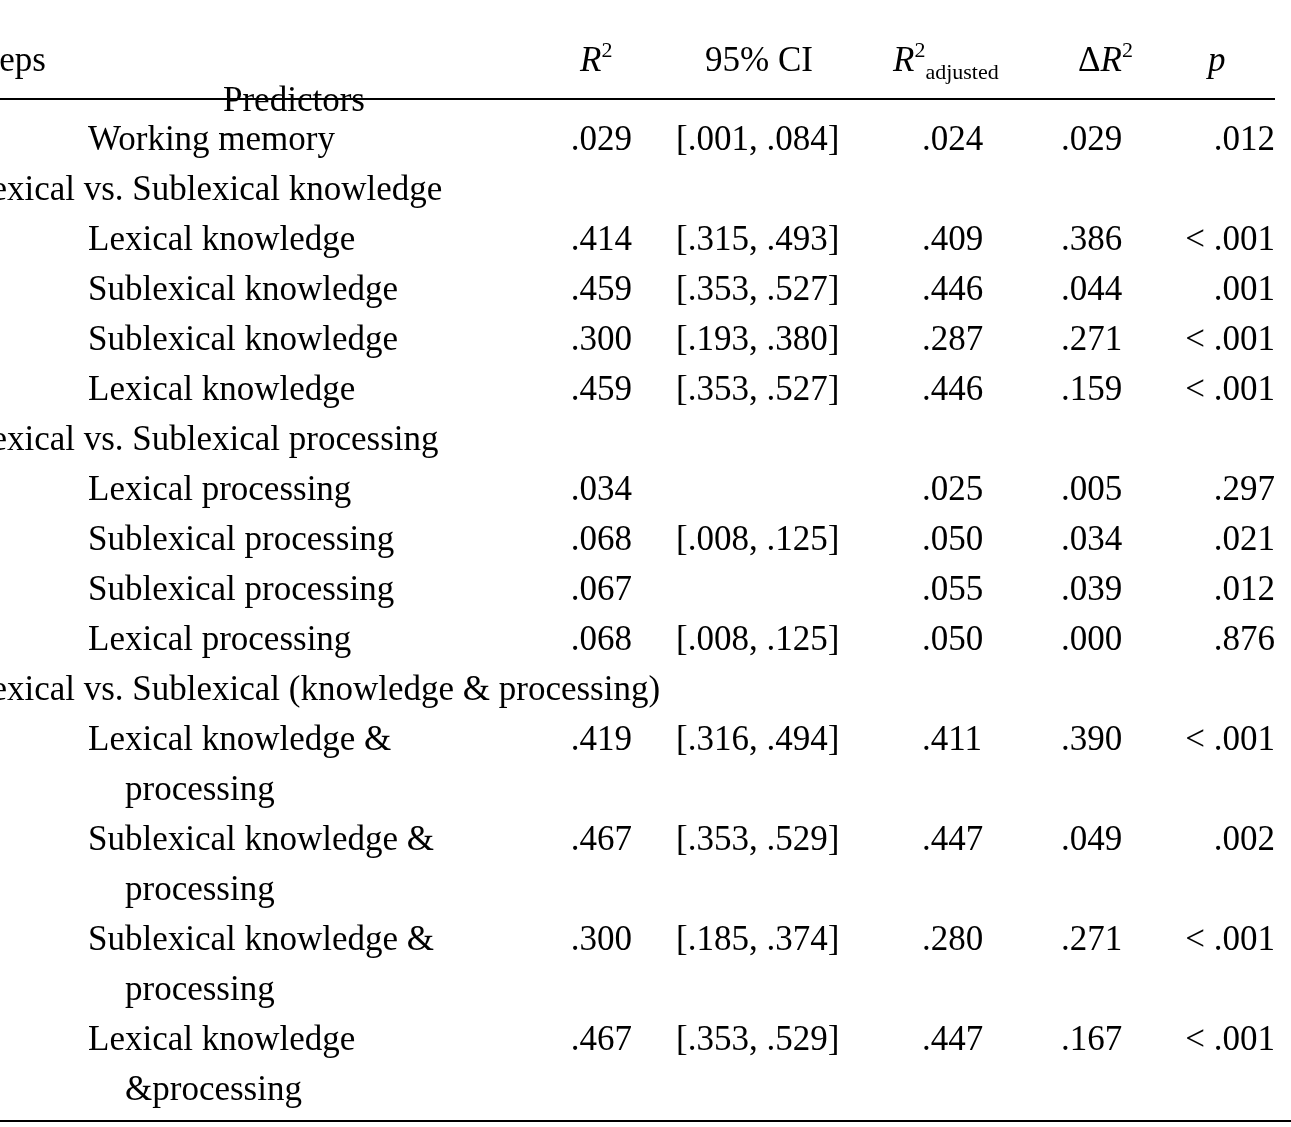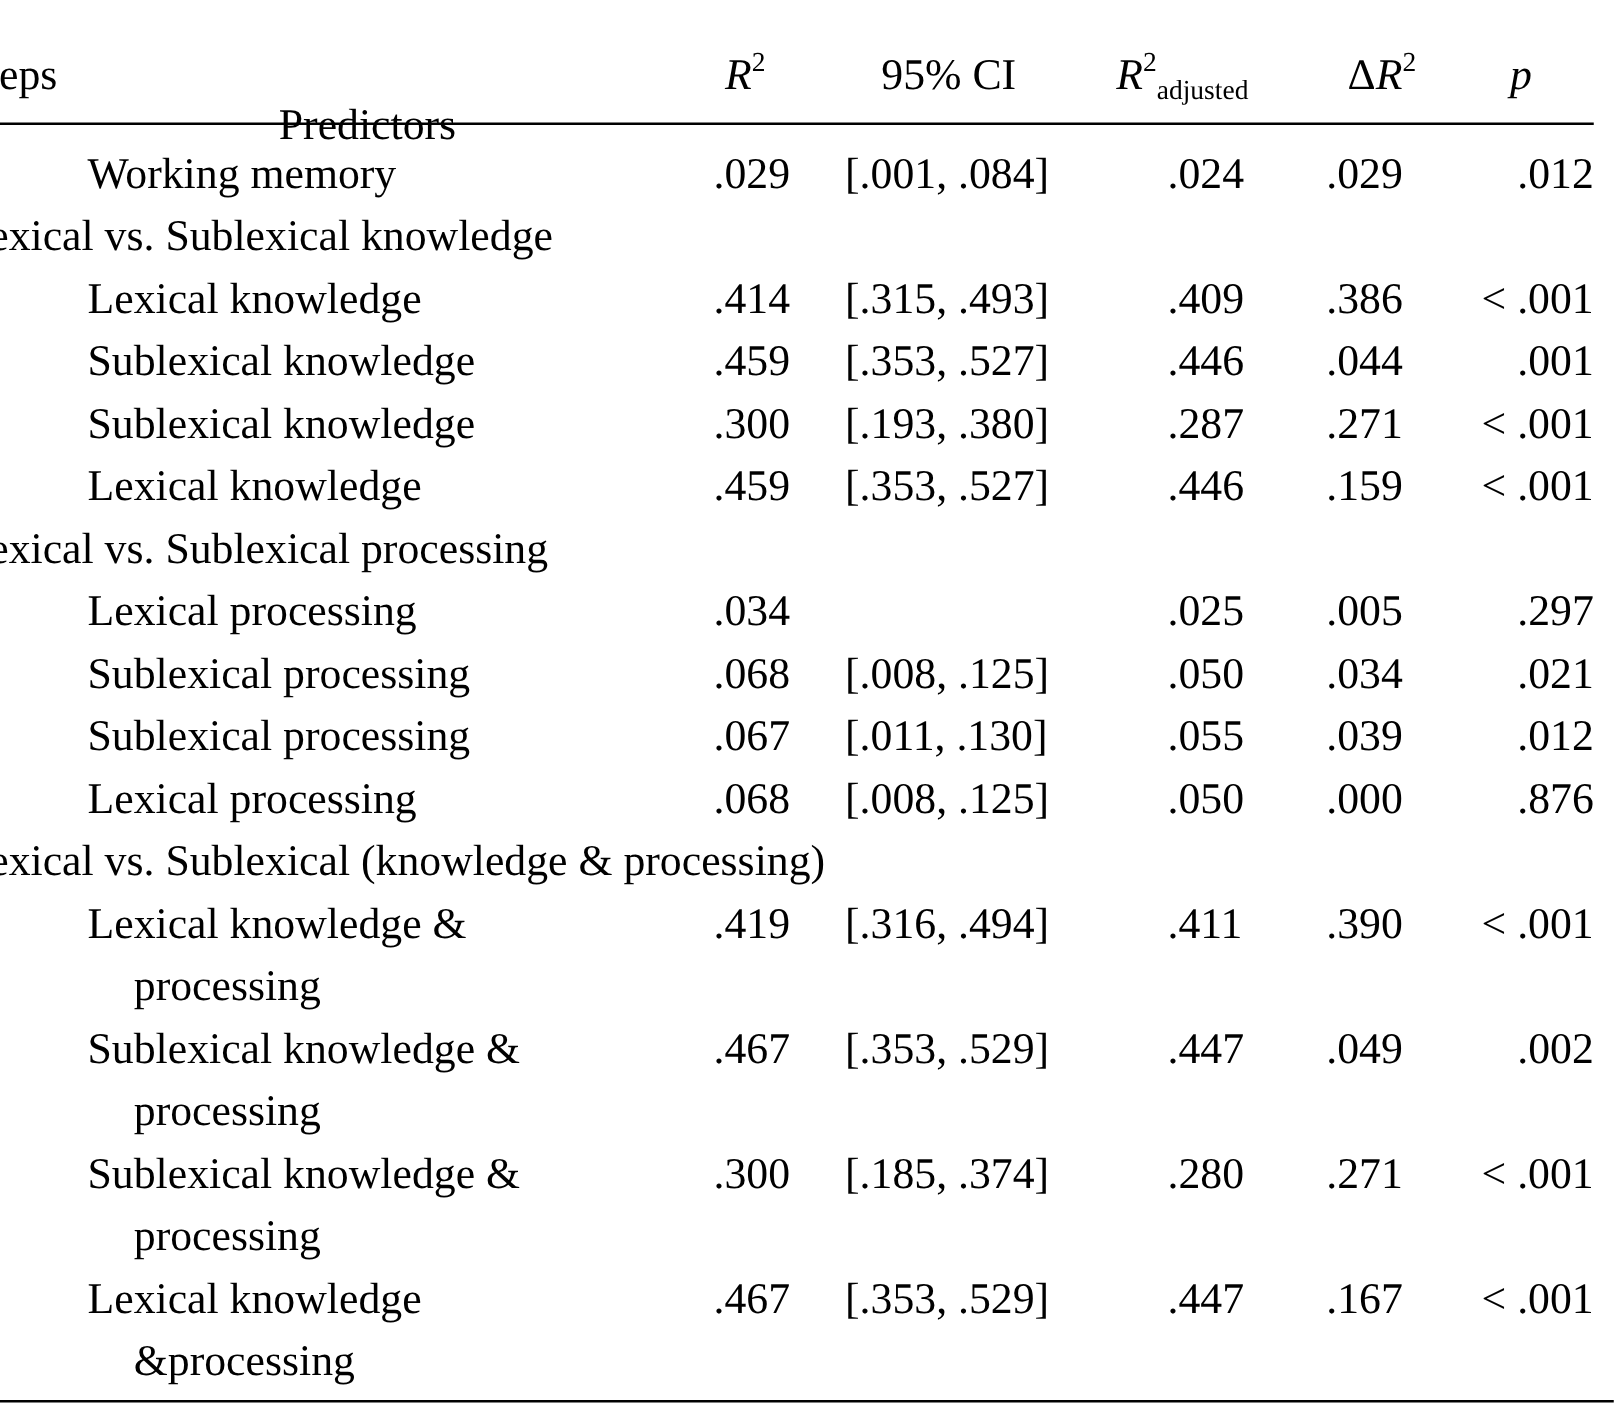--- a/index.html
+++ b/index.html
@@ -40,25 +40,25 @@
     .rows { position: relative; }
     .row {
       position: relative;
       height: 50px;
       line-height: 50px;
       white-space: nowrap;
     }
     .row.tall { height: 100px; }
     .cell { position: absolute; top: 14px; }
     .step-label { position: absolute; left: 0; top: 14px; }
-    .pred { left: 100px; }
+    .pred { left: 118px; }
     .pred .cont { display: block; padding-left: 37px; }
     .r2   { right: 643px; text-align: right; }
     .ci   { left: 706px; }
-    .r2a  { left: 952px; margin-left: 12px; }
+    .r2a  { left: 952px; }
     .dr2  { left: 1091px; }
     .p    { right: 0; text-align: right; }
     .bottom-rule {
       position: absolute;
       left: 0;
       right: 0;
       top: 1120px;
       border-top: 2.5px solid #000;
     }
   </style>
@@ -134,21 +134,20 @@
         <span class="cell pred"><span>Sublexical processing</span></span>
         <span class="cell r2">.068</span>
         <span class="cell ci">[.008, .125]</span>
         <span class="cell r2a">.050</span>
         <span class="cell dr2">.034</span>
         <span class="cell p">.021</span>
       </div>
       <div class="row">
         <span class="cell pred"><span>Sublexical processing</span></span>
         <span class="cell r2">.067</span>
-        <span class="cell ci">[.011, .130]</span>
         <span class="cell r2a">.055</span>
         <span class="cell dr2">.039</span>
         <span class="cell p">.012</span>
       </div>
       <div class="row">
         <span class="cell pred"><span>Lexical processing</span></span>
         <span class="cell r2">.068</span>
         <span class="cell ci">[.008, .125]</span>
         <span class="cell r2a">.050</span>
         <span class="cell dr2">.000</span>

